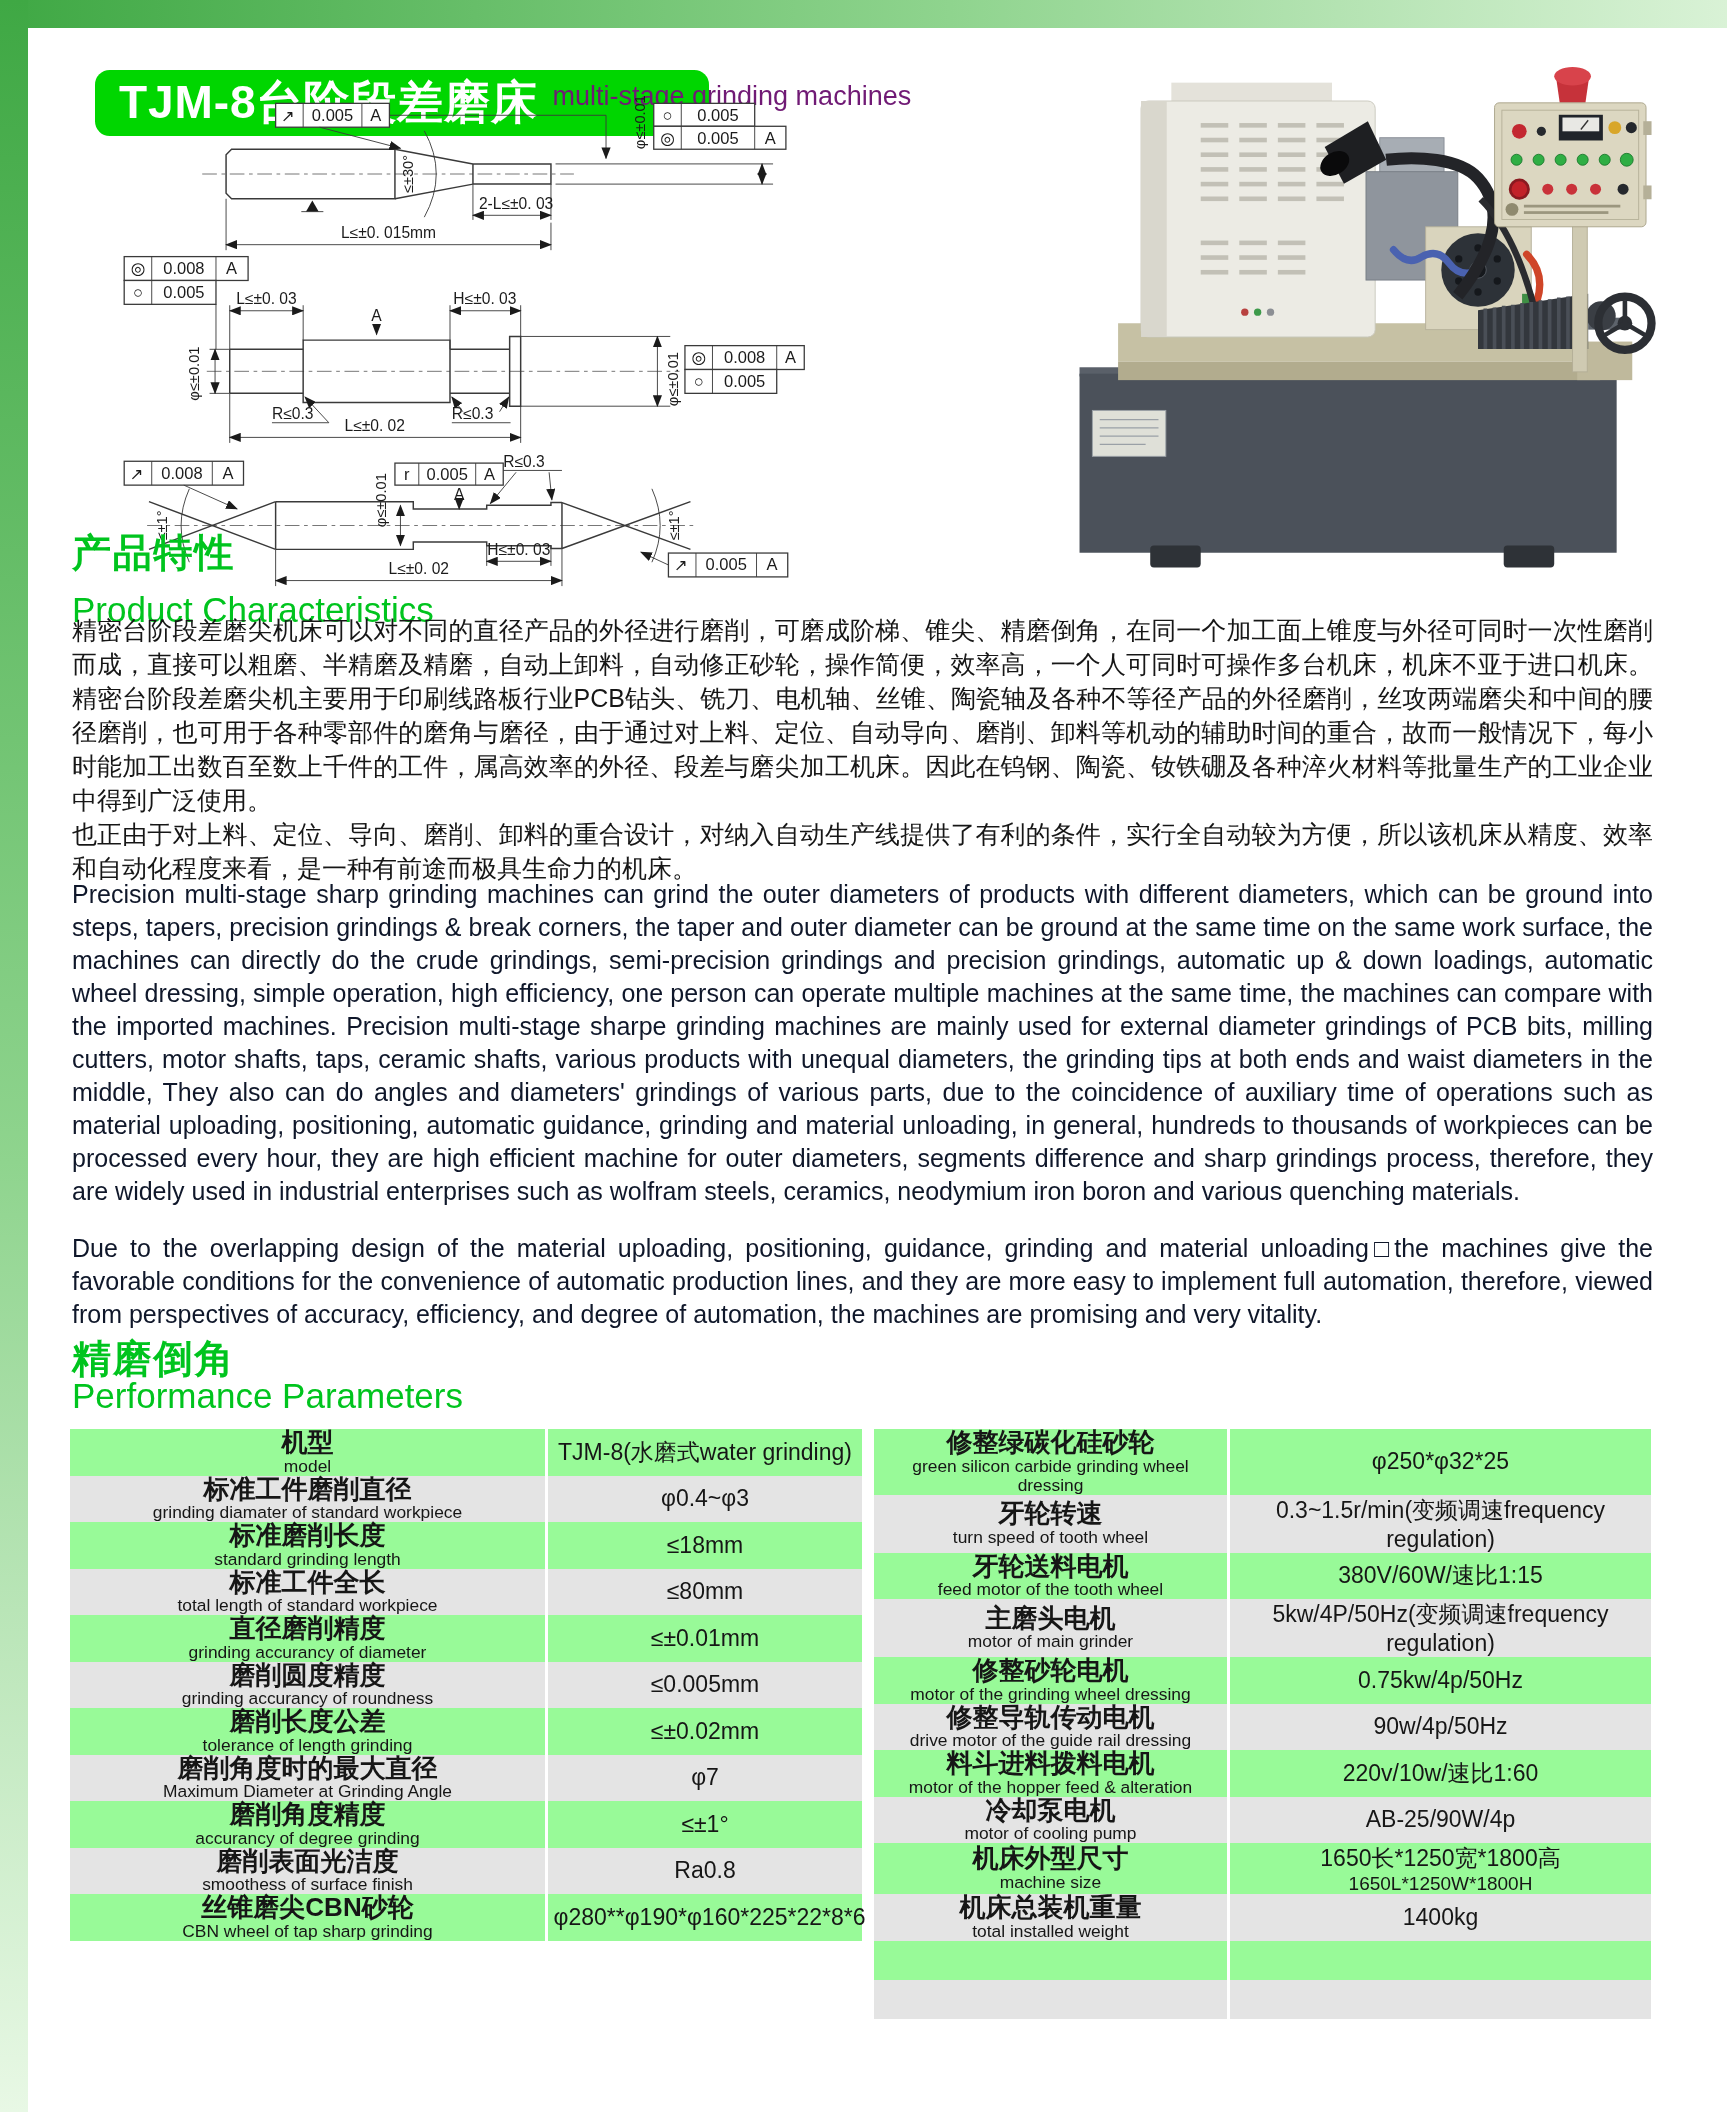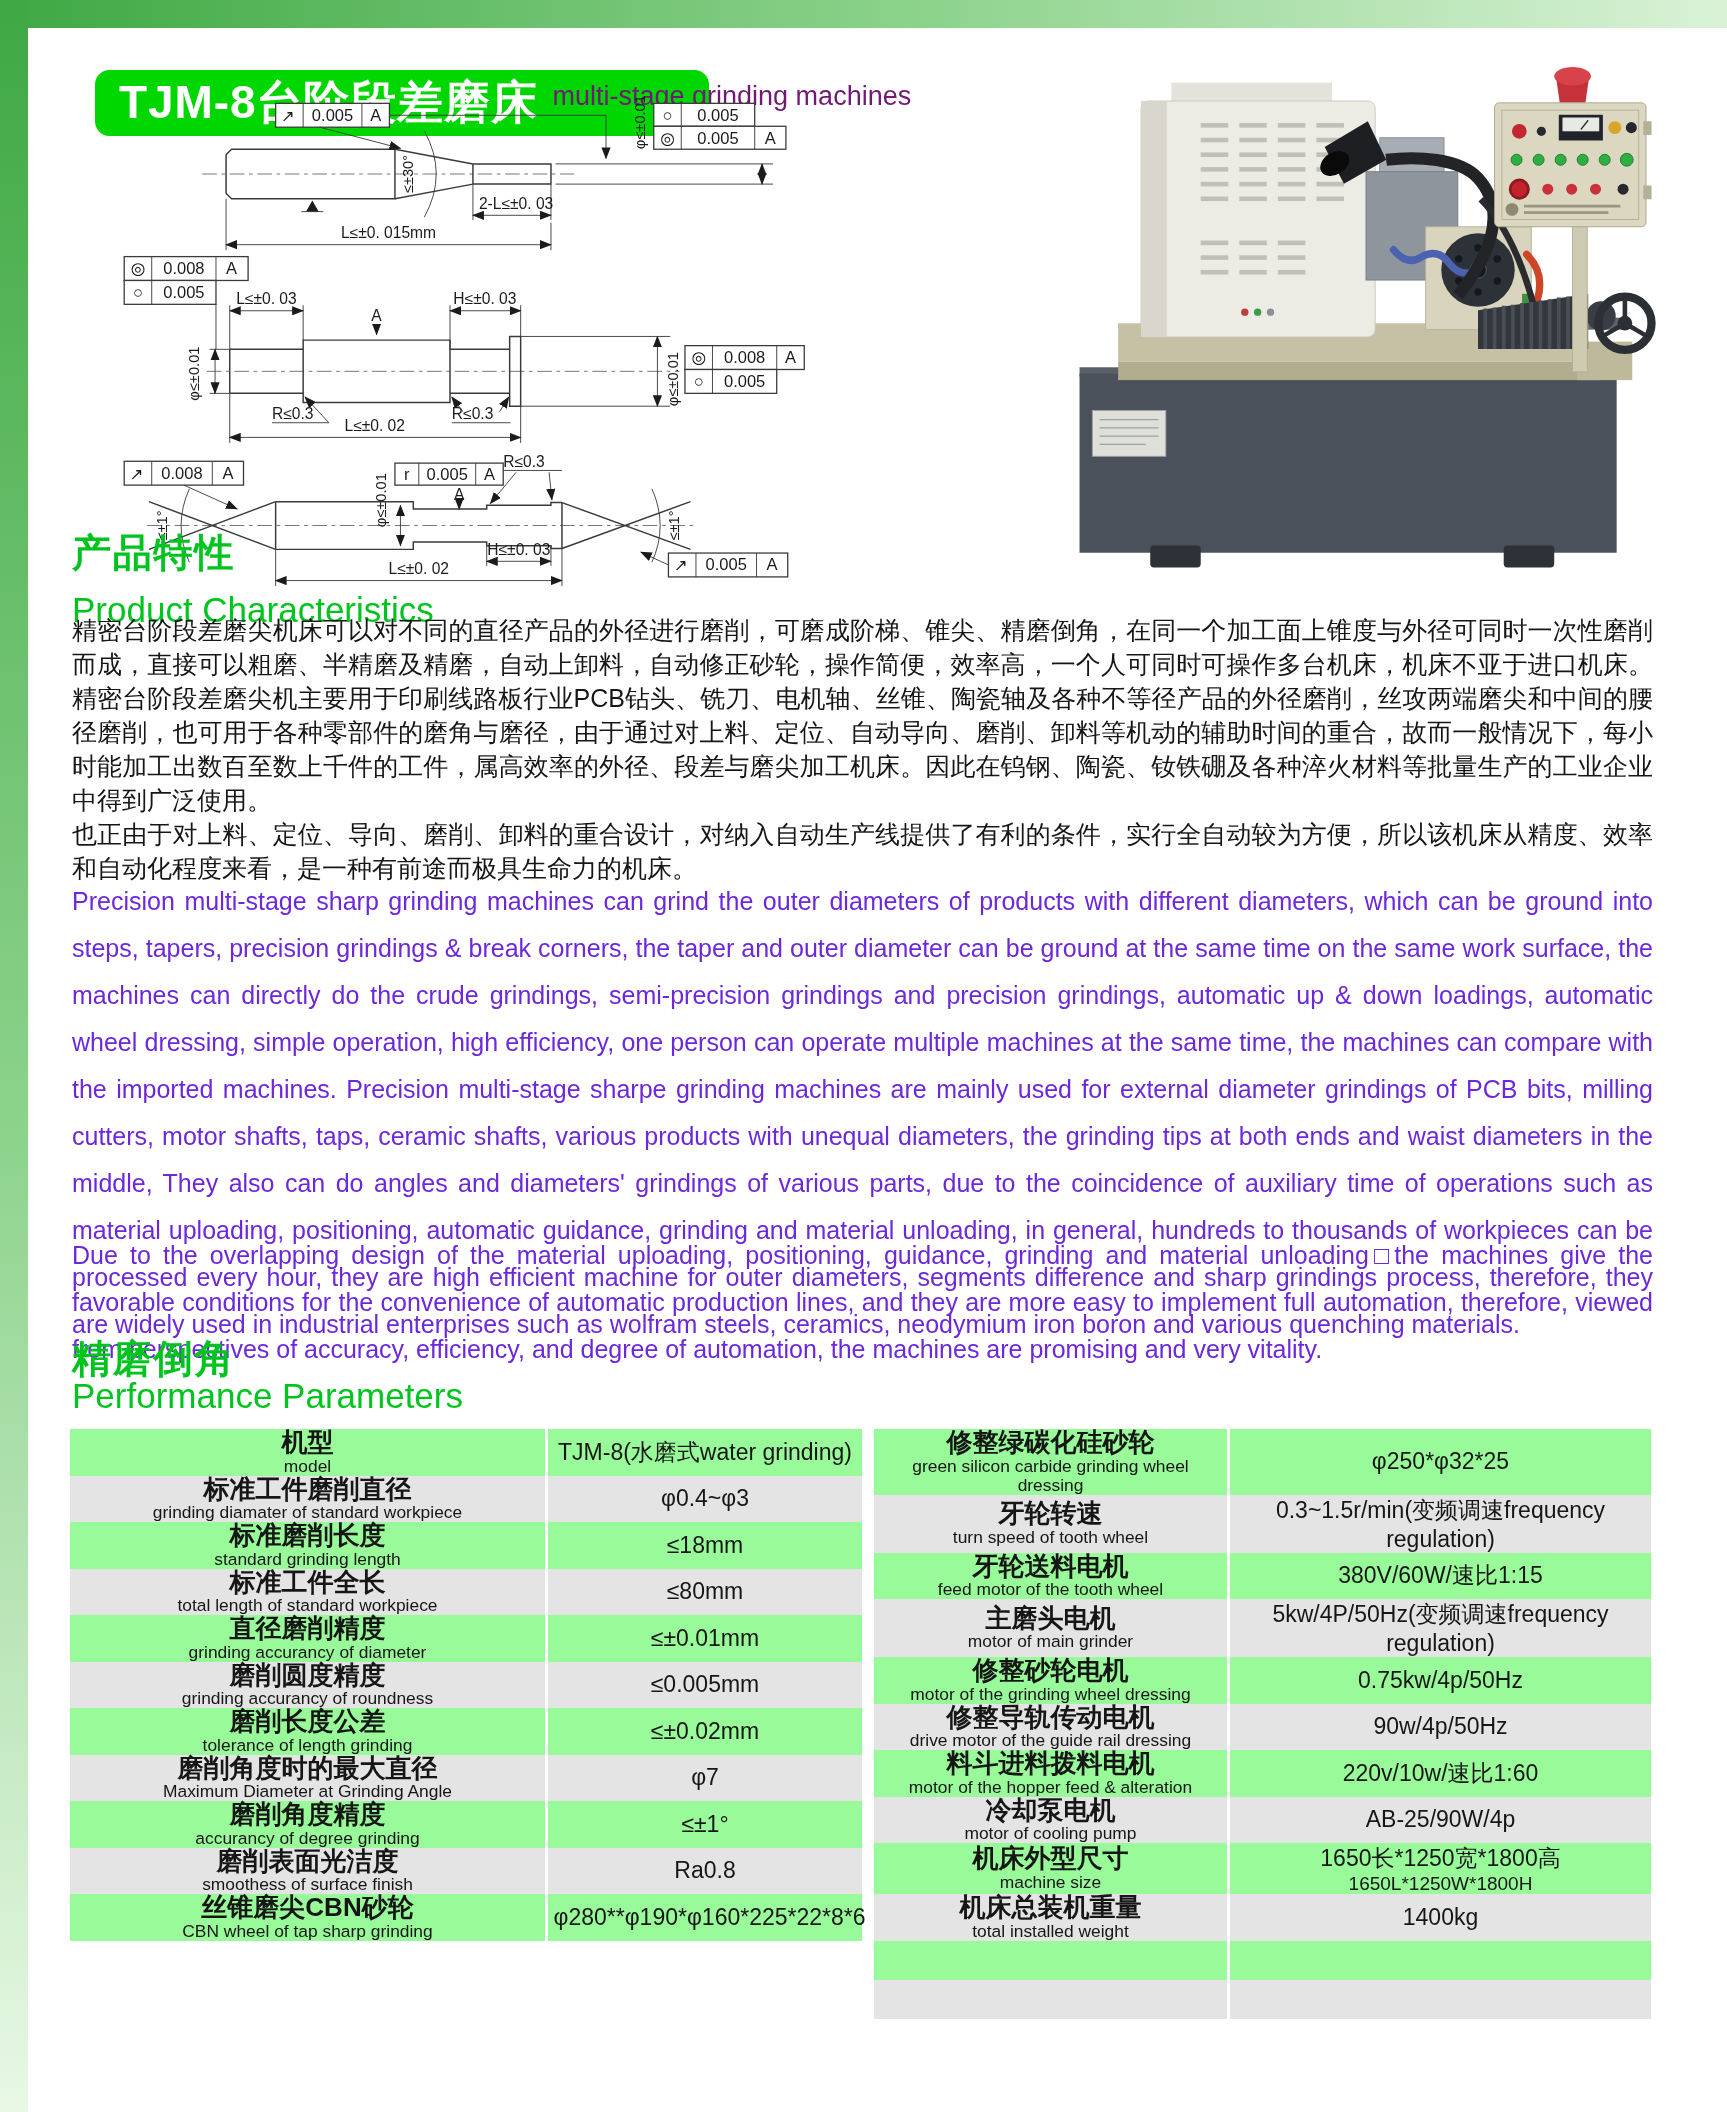--- a/index.html
+++ b/index.html
@@ -10,21 +10,21 @@
   .edge-left{position:absolute;left:0;top:0;width:27.5px;height:2112px;
         background:linear-gradient(180deg,#3fa844 0%,#8fd48e 55%,#e8f8e5 100%);}
   .title-bar{position:absolute;left:95px;top:70px;width:614px;height:66px;border-radius:14.7px;
         background:#00d600;display:flex;align-items:center;}
   .title-zh{font-size:46px;font-weight:bold;color:#fff;margin-left:24px;letter-spacing:0.9px;white-space:nowrap;}
   .title-en{font-size:27px;color:#701a75;margin-left:14.7px;margin-top:-13px;white-space:nowrap;}
   .h-zh{position:absolute;left:72px;font-size:39px;font-weight:bold;color:#00c41e;letter-spacing:1.8px;}
   .h-en{position:absolute;left:72px;font-size:35px;color:#00c41e;}
   .para{position:absolute;left:72px;width:1581px;text-align:justify;}
   .p-zh{font-size:25px;line-height:34px;}
-  .p-en{font-size:25px;line-height:47px;color:#6d28d9;}
+  .p-en{font-size:25px;line-height:33px;color:#0f172a;}
   table.spec{border-collapse:collapse;position:absolute;table-layout:fixed;}
   table.spec td{padding:0 5.5px;vertical-align:middle;}
   table.spec tr{height:39px;}
   table.spec tr:nth-child(odd) td{background:#98fa98;}
   table.spec tr:nth-child(even) td{background:#e4e4e4;}
   td.lbl{text-align:center;border-right:3.7px solid #fff;}
   td.val{text-align:center;font-size:23px;}
   .lz{font-size:26px;font-weight:bold;line-height:27.5px;}
   .le{font-size:17.4px;line-height:19px;}
   .v2{font-size:19px;line-height:20px;}

